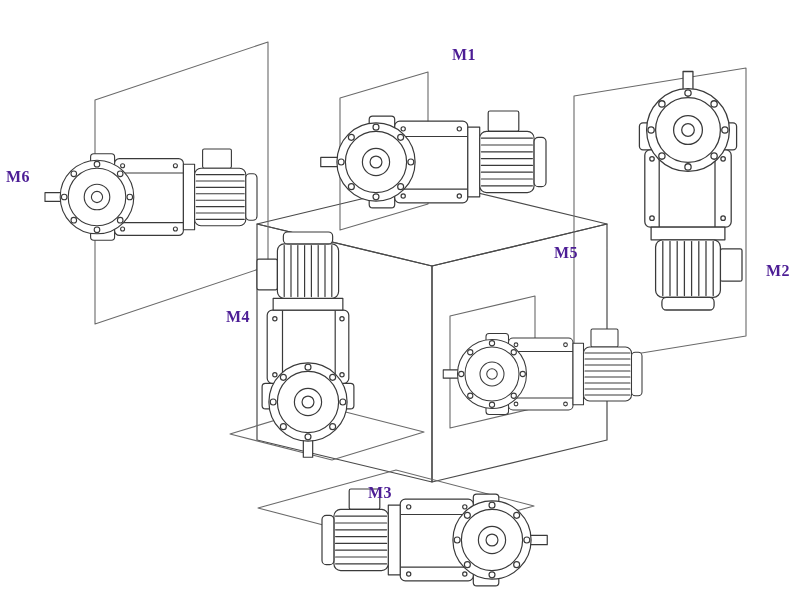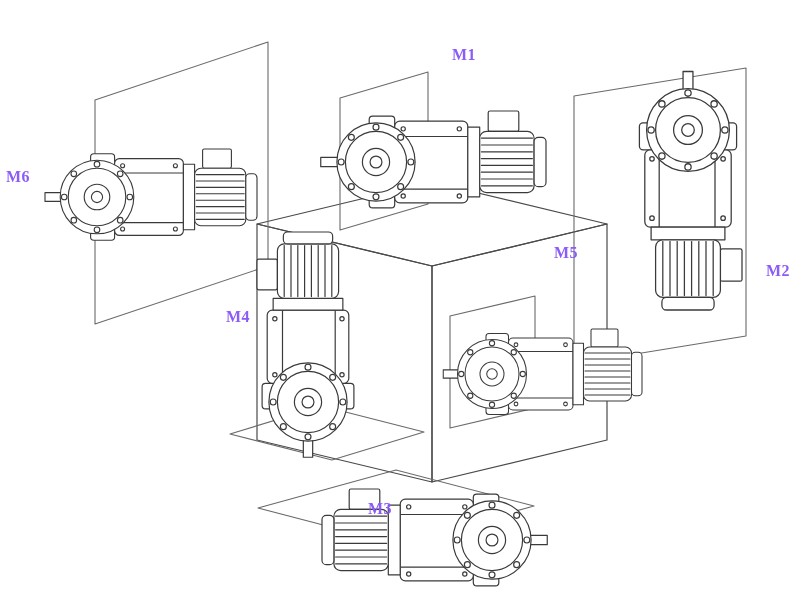--- a/index.html
+++ b/index.html
@@ -1,19 +1,19 @@
 <!DOCTYPE html>
 <html><head>
 <meta charset="utf-8">
 <style>
   html,body{margin:0;padding:0;background:#ffffff;}
   .canvas{position:relative;width:800px;height:613px;background:#ffffff;overflow:hidden;
           font-family:"Liberation Serif", serif;}
   .canvas svg{position:absolute;left:0;top:0;}
-  .pos-label{position:absolute;font-weight:bold;font-size:16px;color:#8b5cf6;
+  .pos-label{position:absolute;font-weight:bold;font-size:16px;color:#4c1d95;
              letter-spacing:.4px;user-select:none;}
   .art{stroke:#3a3a3a;stroke-width:1.4;fill:none;stroke-linejoin:round;stroke-linecap:round;}
   .cube{stroke:#4a4a4a;stroke-width:1.2;fill:none;stroke-linejoin:round;}
   .plane{stroke:#6a6a6a;stroke-width:1.1;fill:none;stroke-linejoin:round;}
   .solid{fill:#ffffff;}
 </style>
 </head>
 <body>
 
 <div class="canvas">
@@ -78,18 +78,18 @@
       <use href="#gm" transform="translate(688,130) rotate(90) scale(0.9)"></use>
       <use href="#gm" transform="translate(492,540) scale(-0.85,0.85)"></use>
       <use href="#gm" transform="translate(308,402) rotate(-90) scale(0.85)"></use>
       <use href="#gm" transform="translate(492,374) scale(0.75)"></use>
       <use href="#gm" transform="translate(97,197) scale(0.8)"></use>
     </g>
   </svg>
 
   <div class="pos-label" style="left:452px;top:46px">M1</div>
   <div class="pos-label" style="left:766px;top:262px">M2</div>
-  <div class="pos-label" style="left:368px;top:500px">M3</div>
+  <div class="pos-label" style="left:368px;top:484px">M3</div>
   <div class="pos-label" style="left:226px;top:308px">M4</div>
   <div class="pos-label" style="left:554px;top:244px">M5</div>
   <div class="pos-label" style="left:6px;top:168px">M6</div>
 
 </div>
 
 </body></html>

